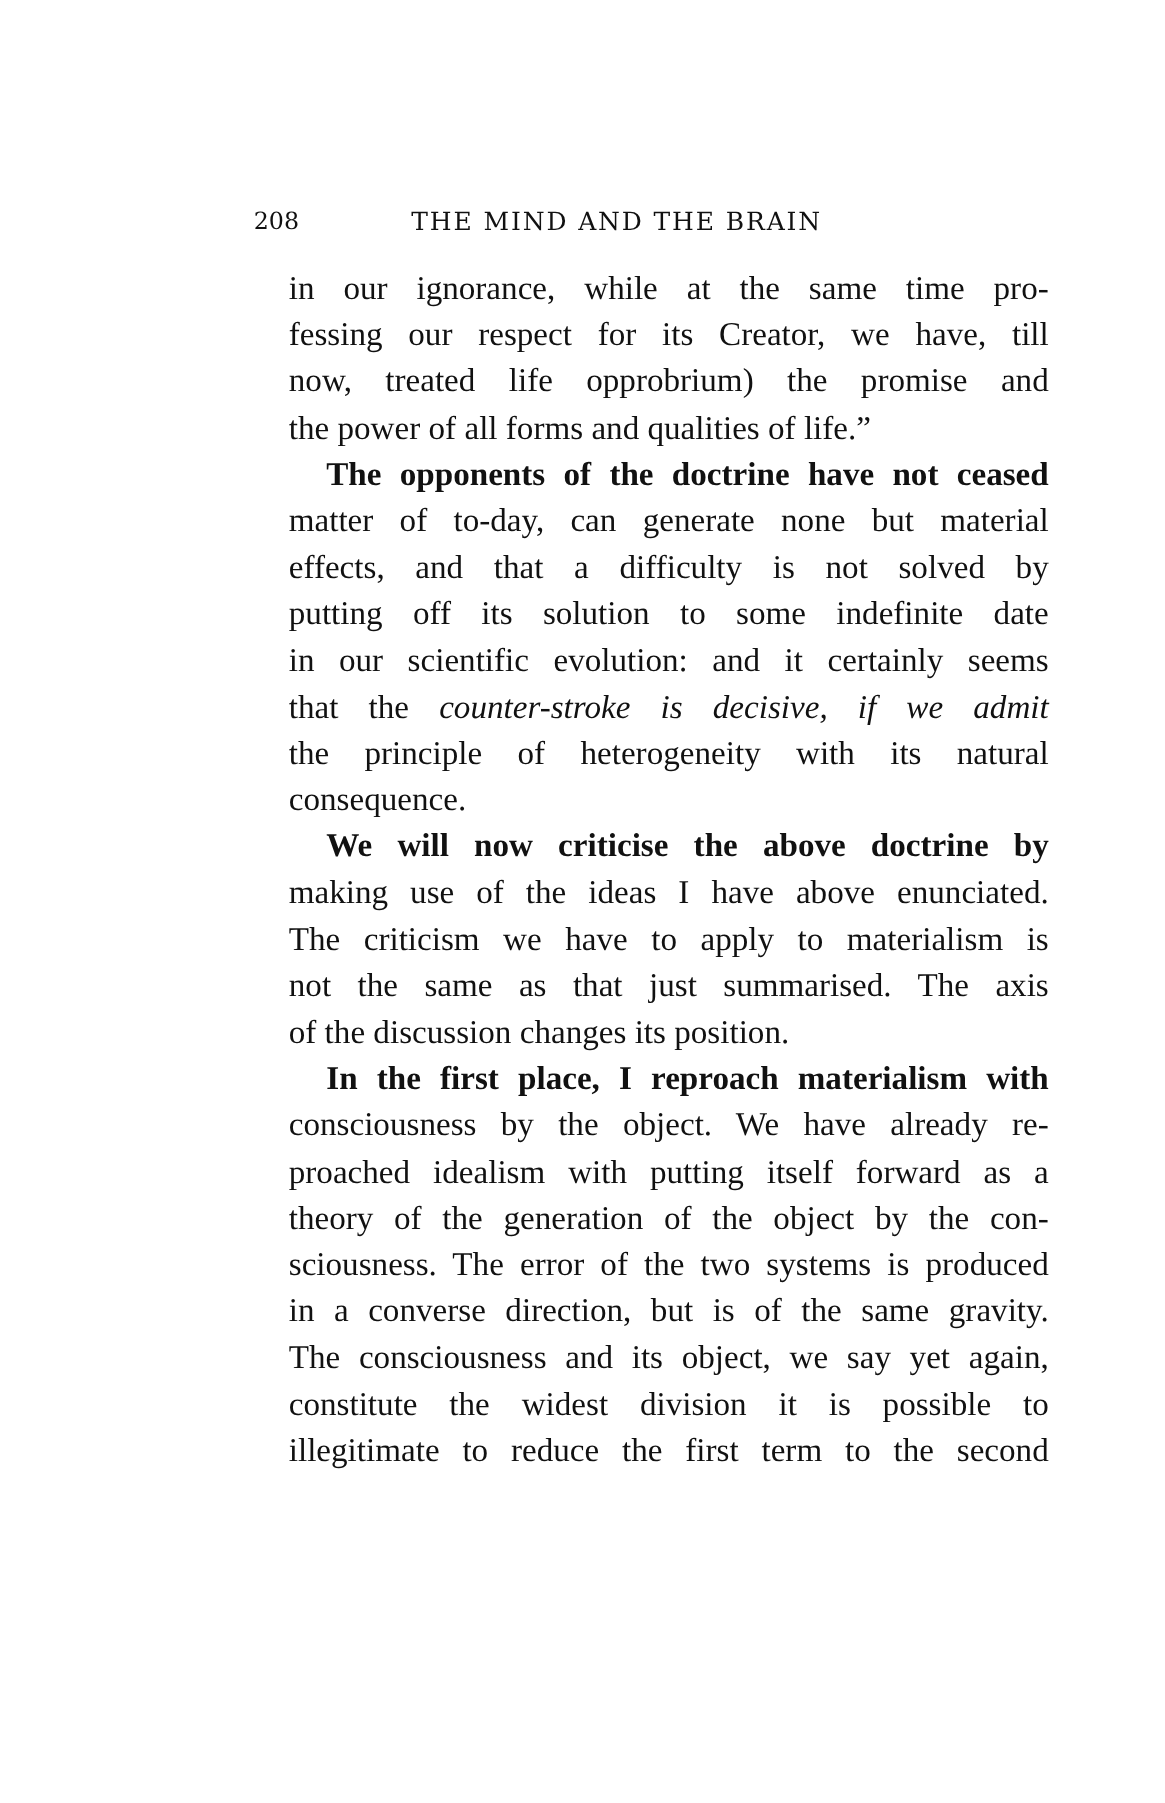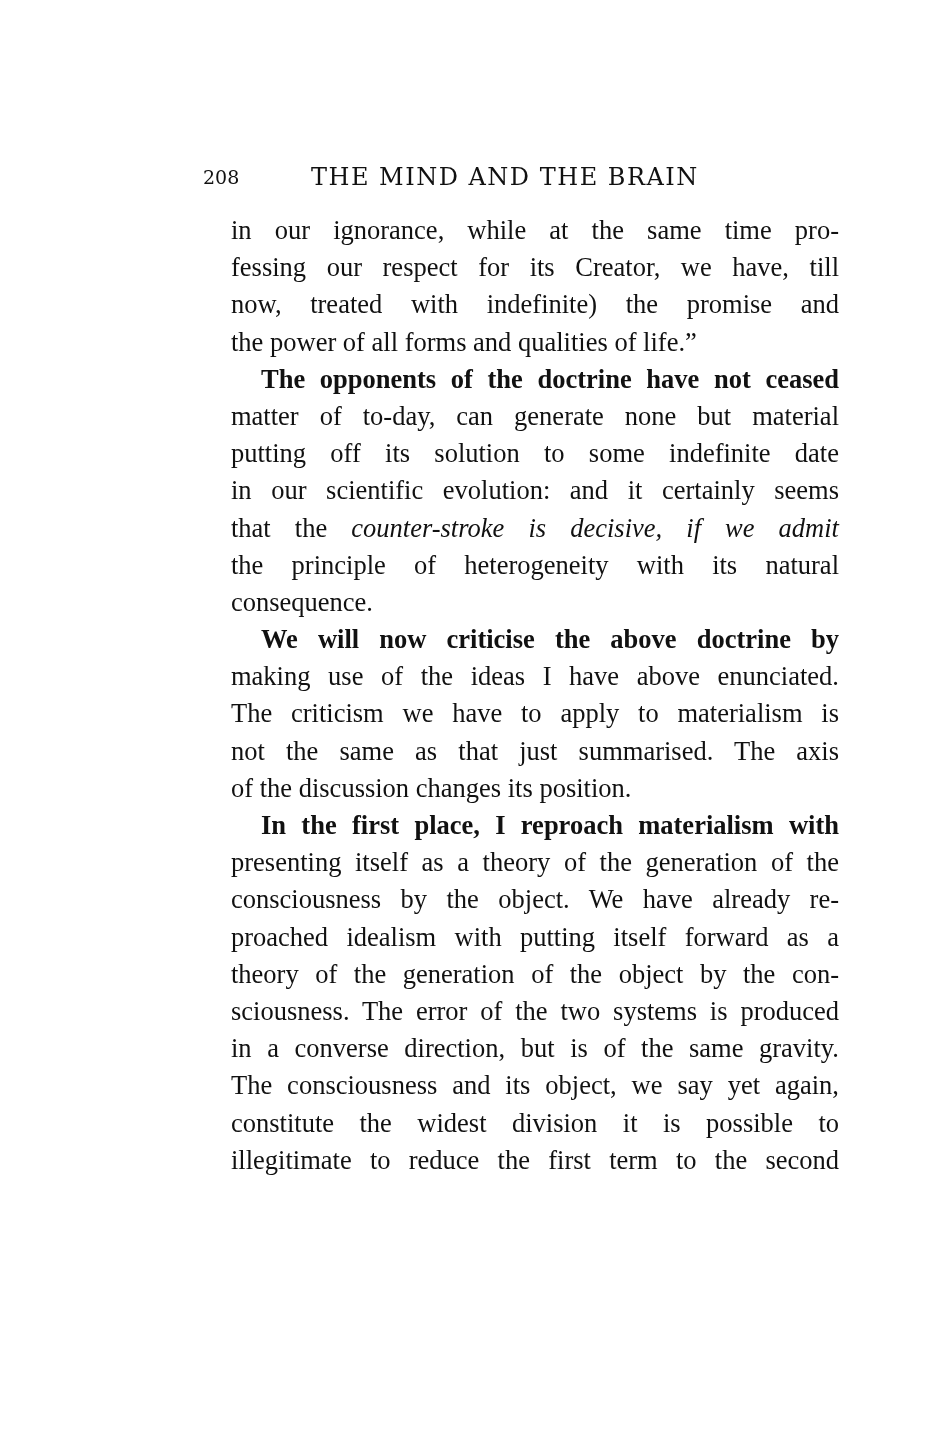--- a/index.html
+++ b/index.html
@@ -28,23 +28,23 @@
       line-height: 30px;
     }
     .page-number {
       position: absolute;
       left: 0;
       top: 0;
       letter-spacing: 0px;
     }
     .running-title {
       position: absolute;
-      left: 108px;
+      left: 126px;
       top: 0;
-      font-size: 24px;
+      font-size: 20px;
       letter-spacing: 1.5px;
     }
     .body-text {
       margin-top: 20px;
       font-family: "Liberation Serif", "DejaVu Serif", serif;
       font-size: 26.5px;
       line-height: 37.2px;
       margin-left: 28px;
     }
     .line {
@@ -75,45 +75,45 @@
   <div class="header">
     <span class="page-number">208</span>
     <span class="running-title">THE MIND AND THE BRAIN</span>
   </div>
 
   <div class="body-text">
 
     <p class="para">
       <span class="line">in our ignorance, while at the same time pro-</span>
       <span class="line">fessing our respect for its Creator, we have, till</span>
-      <span class="line">now, treated with indefinite) the promise and</span>
+      <span class="line">now, treated life opprobrium) the promise and</span>
       <span class="line last">the power of all forms and qualities of life.”</span>
     </p>
 
     <p class="para">
       <span class="line indent">The opponents of the doctrine have not ceased</span>
       <span class="line">matter of to-day, can generate none but material</span>
+      <span class="line">effects, and that a difficulty is not solved by</span>
       <span class="line">putting off its solution to some indefinite date</span>
       <span class="line">in our scientific evolution: and it certainly seems</span>
       <span class="line" id="italic-line">that the <em>counter-stroke is decisive, if we admit</em></span>
       <span class="line">the principle of heterogeneity with its natural</span>
       <span class="line last">consequence.</span>
     </p>
 
     <p class="para">
       <span class="line indent">We will now criticise the above doctrine by</span>
       <span class="line">making use of the ideas I have above enunciated.</span>
       <span class="line">The criticism we have to apply to materialism is</span>
       <span class="line">not the same as that just summarised. The axis</span>
       <span class="line last">of the discussion changes its position.</span>
     </p>
 
     <p class="para">
       <span class="line indent">In the first place, I reproach materialism with</span>
-      <span class="line">presenting itself as a theory of the generation of the</span>
       <span class="line">consciousness by the object. We have already re-</span>
       <span class="line">proached idealism with putting itself forward as a</span>
       <span class="line">theory of the generation of the object by the con-</span>
       <span class="line">sciousness. The error of the two systems is produced</span>
       <span class="line">in a converse direction, but is of the same gravity.</span>
       <span class="line">The consciousness and its object, we say yet again,</span>
       <span class="line">constitute the widest division it is possible to</span>
       <span class="line">illegitimate to reduce the first term to the second</span>
     </p>
   </div>

